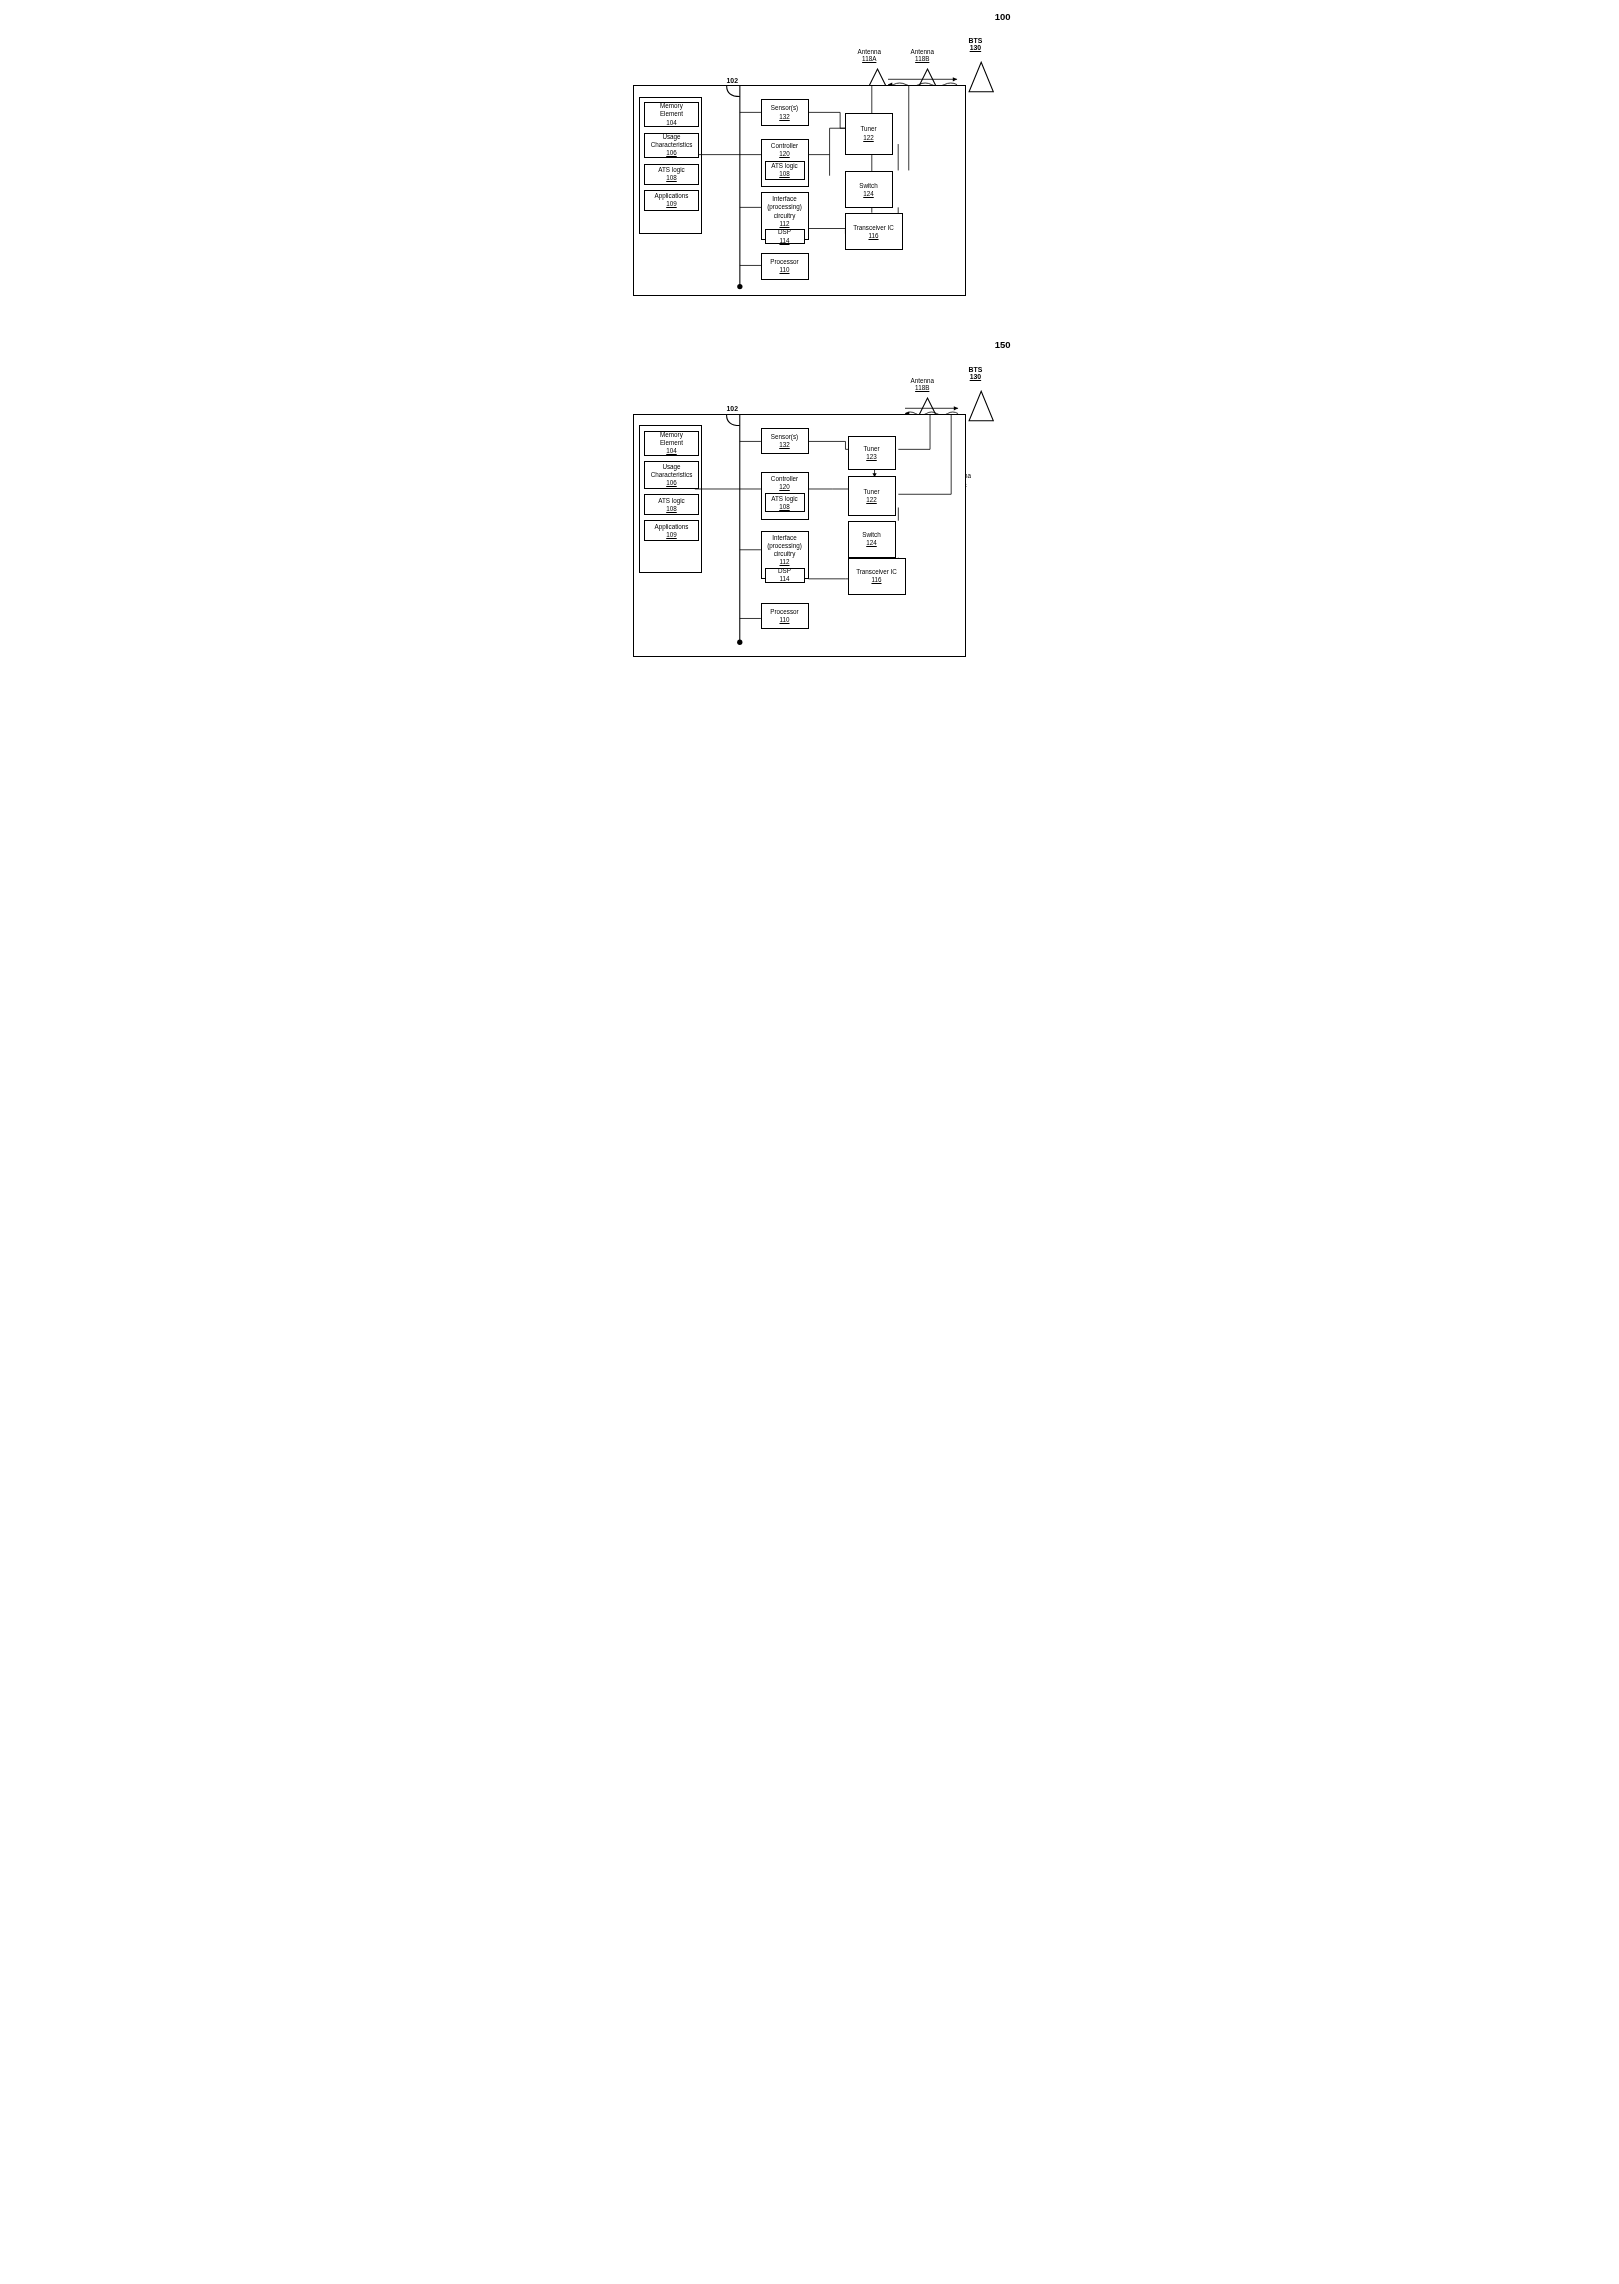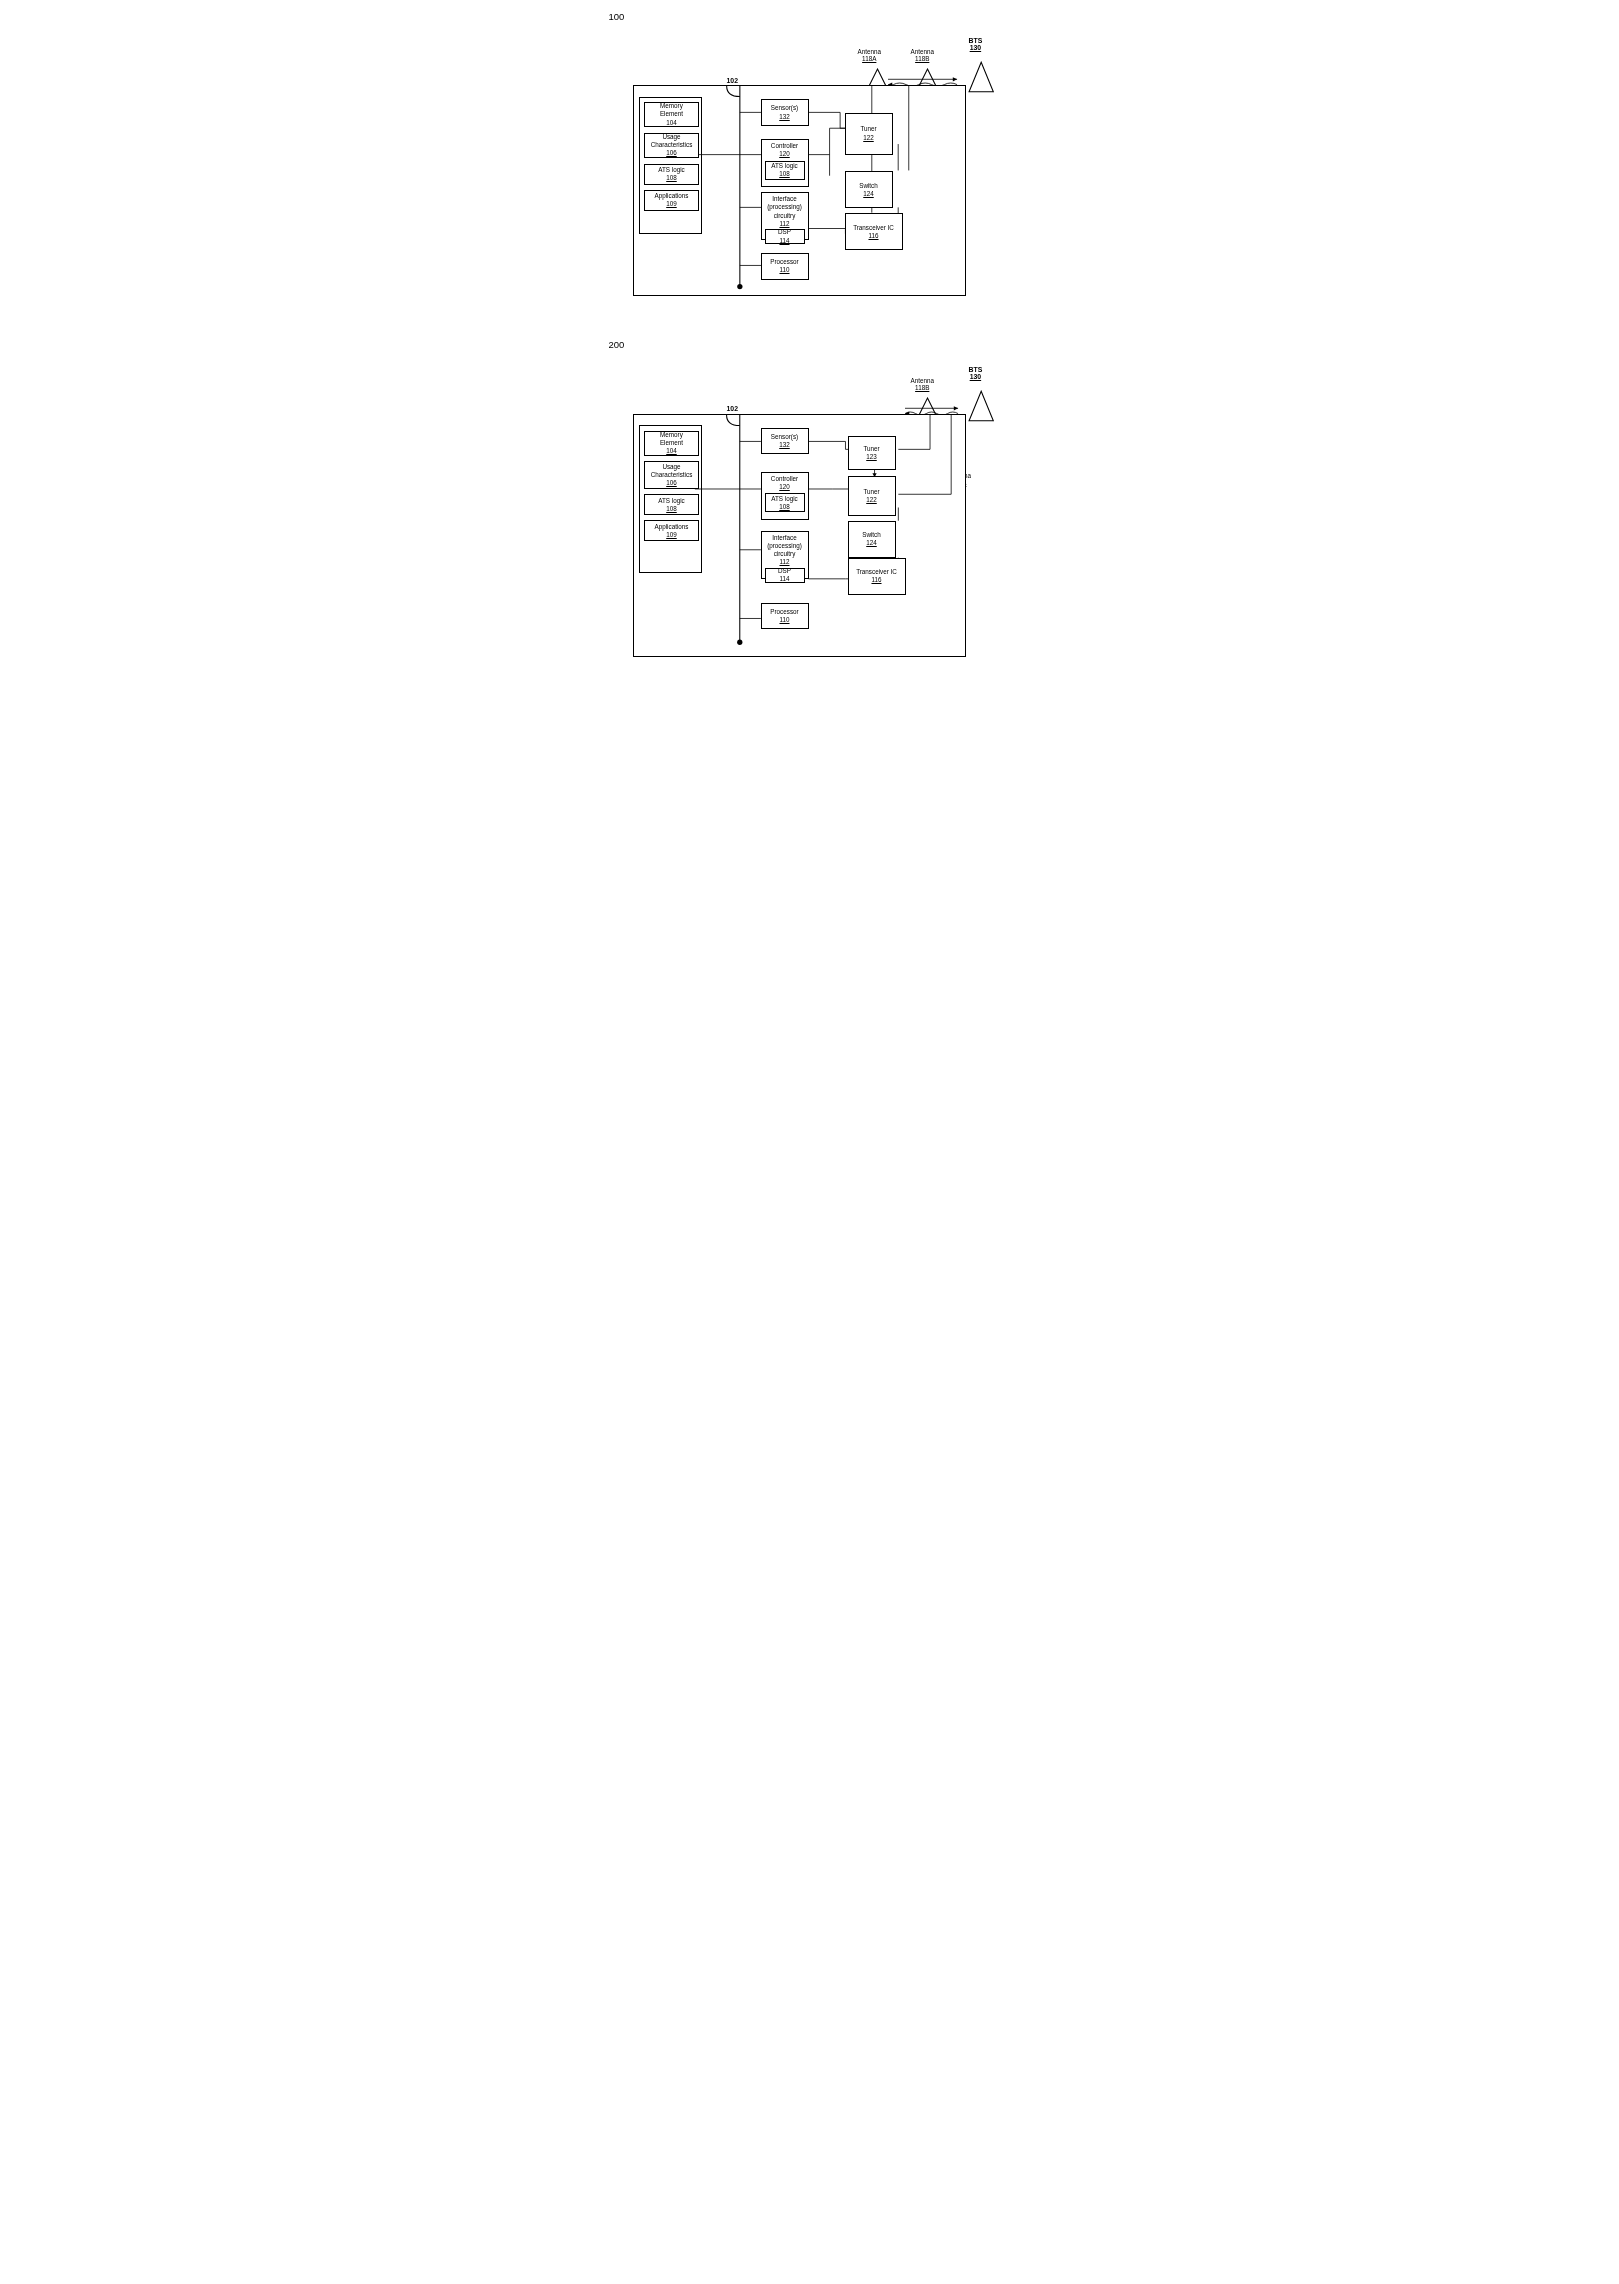--- a/index.html
+++ b/index.html
@@ -11,23 +11,23 @@
       padding: 10.6px;
     }
     .page {
       width: 402px;
       margin: 0 auto;
     }
     .diagram-section {
       margin-bottom: 32px;
     }
     .diagram-title {
-      text-align: left;
+      text-align: right;
       font-size: 9.5px;
-      font-weight: normal;
+      font-weight: bold;
       margin-bottom: 10.6px;
     }
     .diagram-area {
       position: relative;
       border: 1.1px solid #000;
       background: #fff;
     }
     
     .box {
       position: absolute;
@@ -203,21 +203,21 @@
         <div class="box" style="position:absolute; top:127px; left:211px; width:58px; height:37px;">
           <span>Transceiver IC</span>
           <span class="ref">116</span>
         </div>
 
       </div>
     </div>
   </div>
 
   <div class="diagram-section">
-    <div class="diagram-title">200</div>
+    <div class="diagram-title">150</div>
 
     <div style="position:relative; width:370px; height:307px; margin:0 auto;">
 
       <div style="position:absolute; top:16px; left:286px; font-size:6.3px; text-align:center;">
         Antenna<br><span style="text-decoration:underline;">118B</span>
       </div>
 
       <div style="position:absolute; top:5.3px; left:344px; font-size:6.9px; font-weight:bold; text-align:center;">
         BTS<br><span style="text-decoration:underline;">130</span>
       </div>

